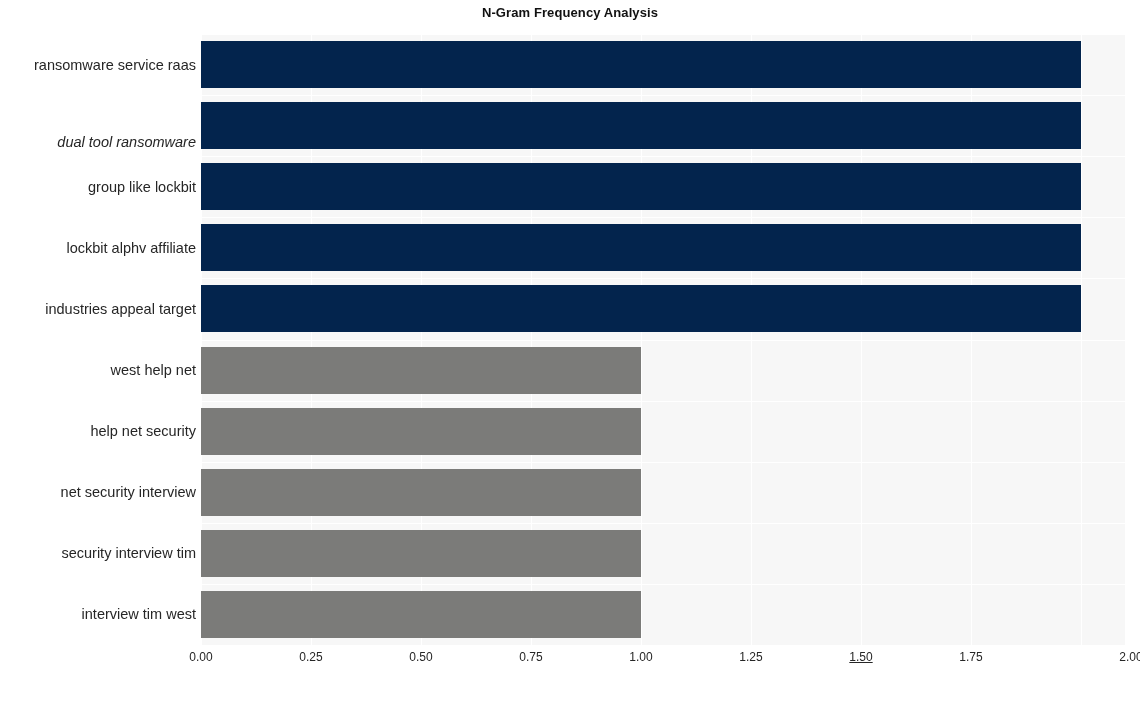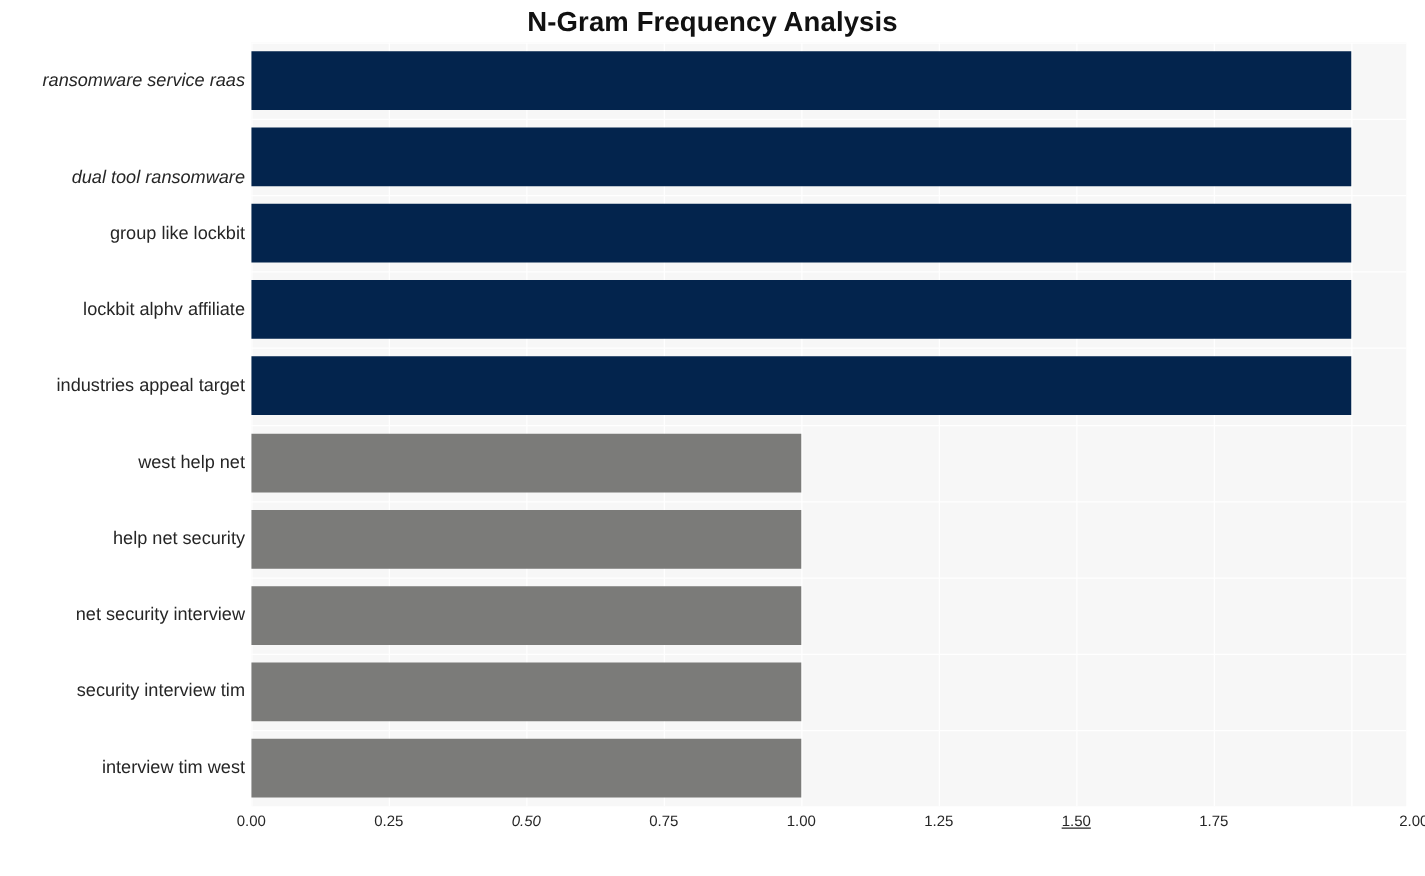--- a/index.html
+++ b/index.html
@@ -18,21 +18,21 @@
     width: 1140px;
     height: 701px;
     background: #ffffff;
   }
   #chart-title {
     position: absolute;
     left: 0;
     top: 5px;
     width: 1140px;
     text-align: center;
-    font-size: 22px;
+    font-size: 13px;
     font-weight: bold;
     color: #111111;
     letter-spacing: 0.1px;
   }
   
   #plot-area {
     position: absolute;
     left: 201px;
     top: 34px;
     width: 924px;
@@ -141,36 +141,36 @@
         <div class="bar" title="industries appeal target: 2" style="left: 0px; width: 880px; top: 251.45px; background: rgb(3, 36, 77);"></div>
         <div class="bar" title="hash help net: 1" style="left: 0px; width: 440px; top: 312.55px; background: rgb(123, 123, 121);"></div>
         <div class="bar" title="help net security: 1" style="left: 0px; width: 440px; top: 373.65px; background: rgb(123, 123, 121);"></div>
         <div class="bar" title="net security interview: 1" style="left: 0px; width: 440px; top: 434.75px; background: rgb(123, 123, 121);"></div>
         <div class="bar" title="security interview tim: 1" style="left: 0px; width: 440px; top: 495.85px; background: rgb(123, 123, 121);"></div>
         <div class="bar" title="interview tim west: 1" style="left: 0px; width: 440px; top: 556.95px; background: rgb(123, 123, 121);"></div>
       </div>
   </div>
 
   <div id="y-axis-labels">
-      <div class="y-label" style="top: 22.55px; font-style: italic;">ransomware service raas</div>
+      <div class="y-label" style="top: 22.55px;">ransomware service raas</div>
       <div class="y-label" style="top: 100px; font-style: italic;">dual tool ransomware</div>
       <div class="y-label" style="top: 144.75px;">group like lockbit</div>
       <div class="y-label" style="top: 205.85px;">lockbit alphv affiliate</div>
       <div class="y-label" style="top: 266.95px;">industries appeal target</div>
       <div class="y-label" style="top: 328.05px;">west help net</div>
       <div class="y-label" style="top: 389.15px;">help net security</div>
       <div class="y-label" style="top: 450.25px;">net security interview</div>
       <div class="y-label" style="top: 511.35px;">security interview tim</div>
       <div class="y-label" style="top: 572.45px;">interview tim west</div>
     </div>
 
   <div id="x-axis-ticks">
       <div class="x-tick" style="left: 0px;">0.00</div>
       <div class="x-tick" style="left: 110px;">0.25</div>
-      <div class="x-tick" style="left: 220px; font-style: italic;">0.50</div>
+      <div class="x-tick" style="left: 220px;">0.50</div>
       <div class="x-tick" style="left: 330px;">0.75</div>
       <div class="x-tick" style="left: 440px;">1.00</div>
       <div class="x-tick" style="left: 550px;">1.25</div>
       <div class="x-tick" style="left: 660px; text-decoration: underline;">1.50</div>
       <div class="x-tick" style="left: 770px;">1.75</div>
       <div class="x-tick" style="left: 930px;">2.00</div>
     </div>
 
 
 </div>

